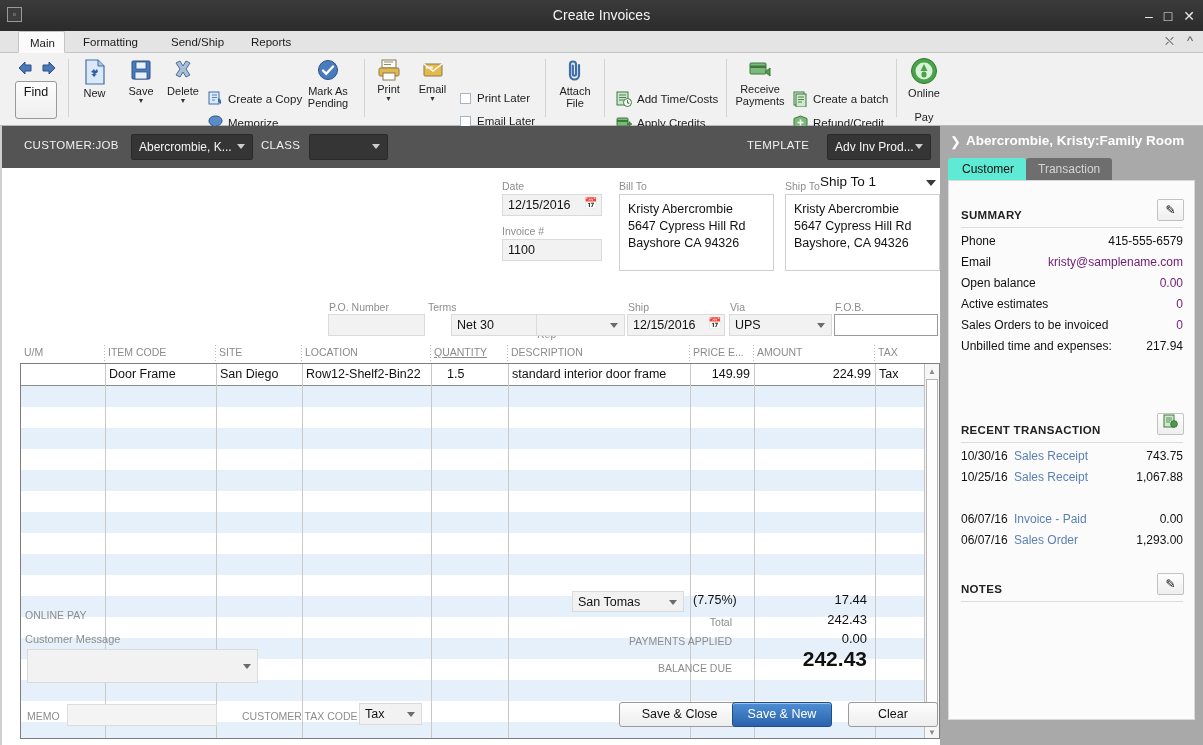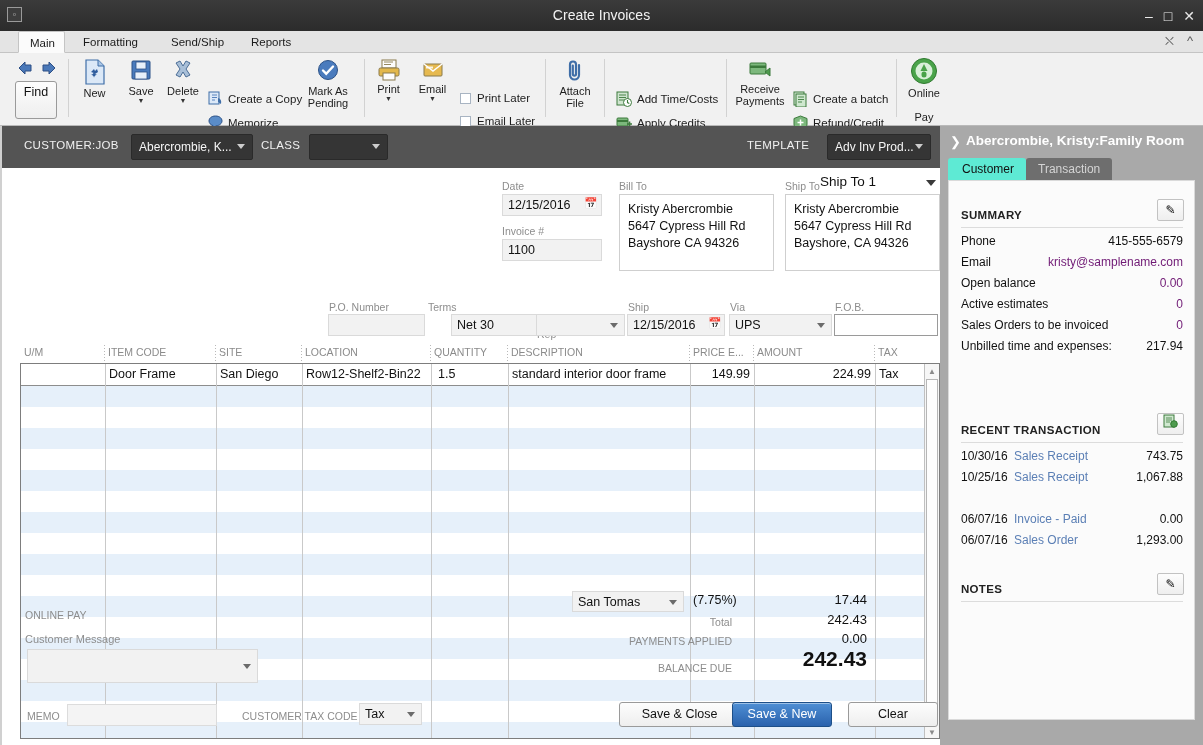--- a/index.html
+++ b/index.html
@@ -447,21 +447,21 @@
     <div class="fbox white" style="left:832px;top:146px;width:104px;height:22px;border-color:#9a9a9a;">
       <span></span>
     </div>
 
     <div class="grid">
       <div class="ghead">
         <div class="gh" style="left:4px;">U/M</div>
         <div class="gh" style="left:88px;">ITEM CODE</div>
         <div class="gh" style="left:199px;">SITE</div>
         <div class="gh" style="left:285px;">LOCATION</div>
-        <div class="gh" style="left:414px;">QUANTITY</div>
+        <div class="gh" style="left:414px;text-decoration:underline;">QUANTITY</div>
         <div class="gh" style="left:491px;">DESCRIPTION</div>
         <div class="gh" style="left:673px;">PRICE E...</div>
         <div class="gh" style="left:737px;">AMOUNT</div>
         <div class="gh" style="left:858px;">TAX</div>
         <div class="gvline" style="left:84px;"></div>
         <div class="gvline" style="left:195px;"></div>
         <div class="gvline" style="left:281px;"></div>
         <div class="gvline" style="left:410px;"></div>
         <div class="gvline" style="left:487px;"></div>
         <div class="gvline" style="left:669px;"></div>
@@ -469,21 +469,21 @@
         <div class="gvline" style="left:854px;"></div>
       </div>
 
       <div class="gbox">
 
         <div class="grow" style="top:0;">
           <div class="gcell" style="left:0;width:84px;"></div>
           <div class="gcell" style="left:84px;width:111px;">Door Frame</div>
           <div class="gcell" style="left:195px;width:86px;">San Diego</div>
           <div class="gcell" style="left:281px;width:129px;">Row12-Shelf2-Bin22</div>
-          <div class="gcell" style="left:413px;width:77px;">1.5</div>
+          <div class="gcell" style="left:422px;width:77px;">1.5</div>
           <div class="gcell" style="left:487px;width:182px;">standard interior door frame</div>
           <div class="gcell r" style="left:669px;width:64px;">149.99</div>
           <div class="gcell r" style="left:733px;width:121px;">224.99</div>
           <div class="gcell" style="left:854px;width:51px;">Tax</div>
           <div class="firstrow-cols" style="left:84px;"></div>
           <div class="firstrow-cols" style="left:195px;"></div>
           <div class="firstrow-cols" style="left:281px;"></div>
           <div class="firstrow-cols" style="left:410px;"></div>
           <div class="firstrow-cols" style="left:487px;"></div>
           <div class="firstrow-cols" style="left:669px;"></div>

